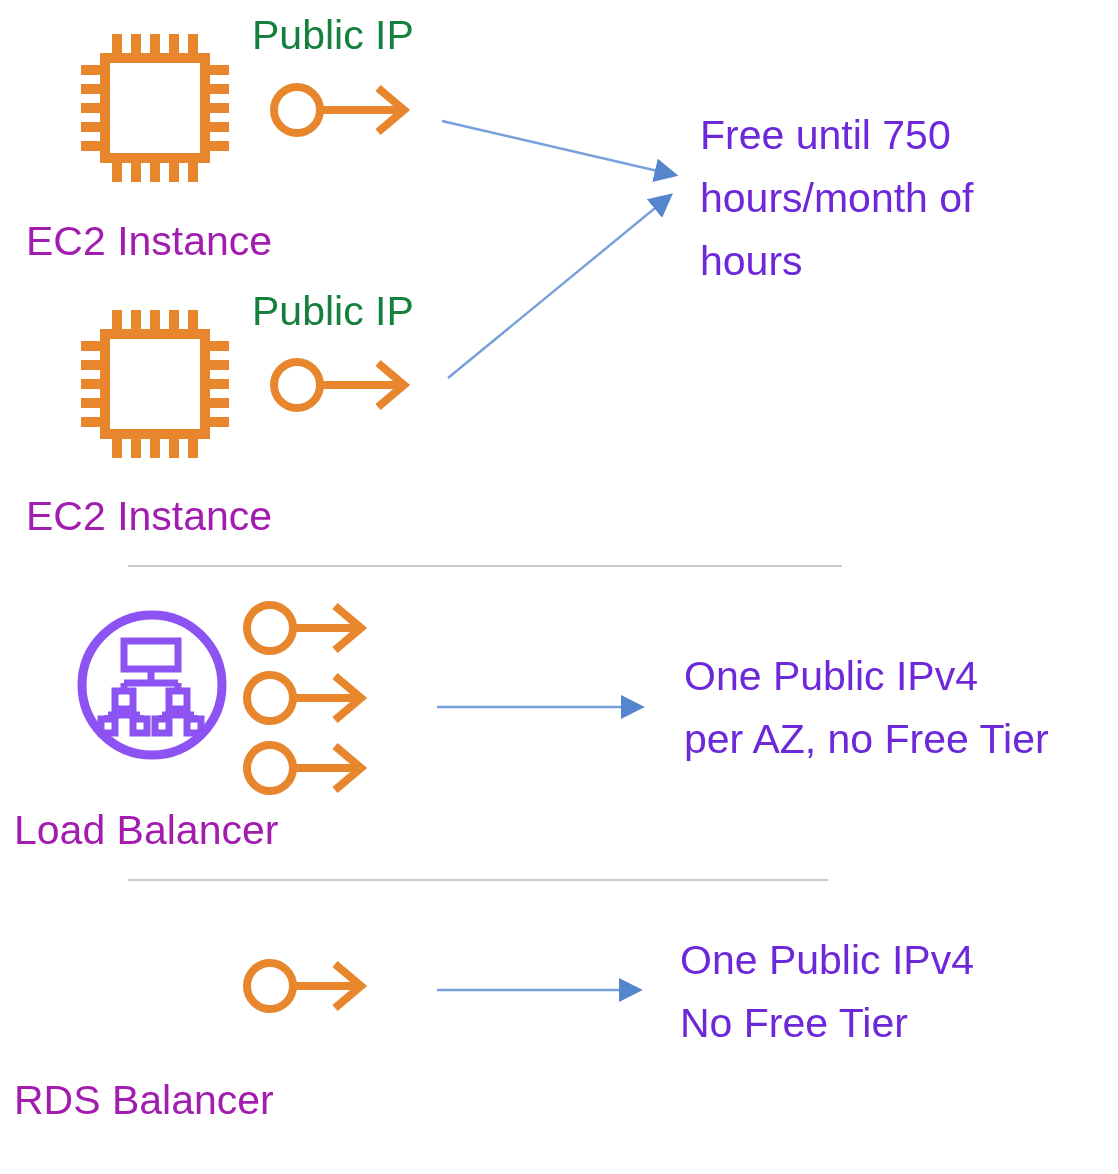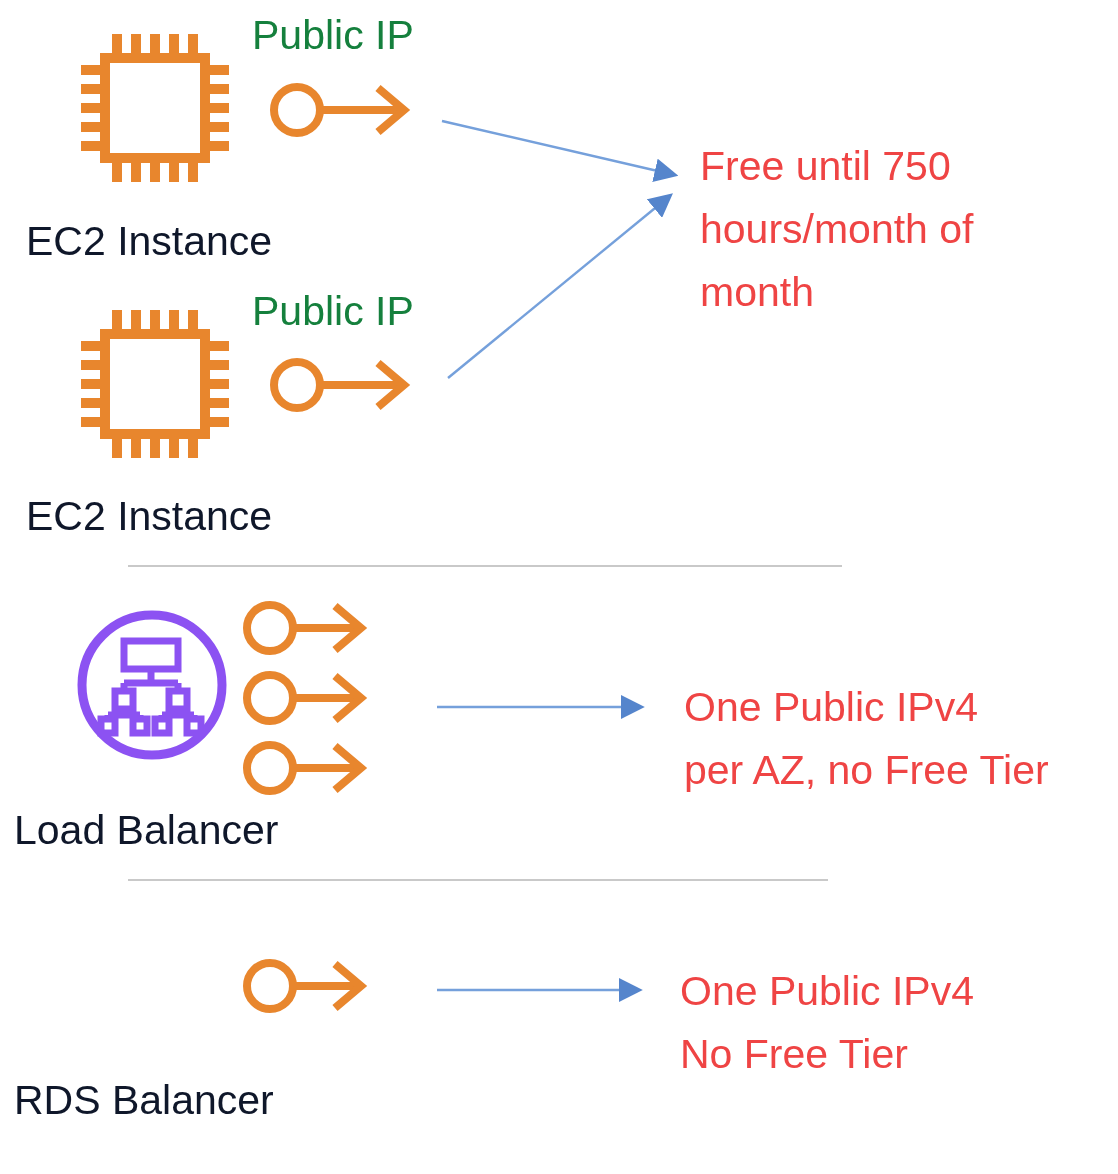--- a/index.html
+++ b/index.html
@@ -1,23 +1,23 @@
 <!DOCTYPE html>
 <html><head>
 <meta charset="utf-8">
 <style>
   html,body{margin:0;padding:0;background:#ffffff;}
   .canvas{
     position:relative;width:1118px;height:1174px;background:#ffffff;overflow:hidden;
     font-family:"Liberation Sans", sans-serif;color:#404548;
   }
   .abs{position:absolute;}
-  .label{font-size:41px;color:#0f172a;white-space:nowrap;}
+  .label{font-size:41px;color:#a21caf;white-space:nowrap;}
   .ip-label{font-size:41px;color:#15803d;white-space:nowrap;}
-  .note{font-size:41px;line-height:63px;color:#ef4444;white-space:nowrap;margin-top:31px;}
+  .note{font-size:41px;line-height:63px;color:#6d28d9;white-space:nowrap;}
   .divider{height:2px;background:#C9C9C9;}
   .badge-text{position:absolute;font-weight:bold;color:#C630D2;font-size:27px;line-height:27px;letter-spacing:-0.5px;white-space:nowrap;}
   svg{display:block;}
 </style>
 </head>
 <body>
 
 <div class="canvas">
 
   <svg class="abs" style="left:0;top:0;" width="1118" height="1174" viewBox="0 0 1118 1174">
@@ -102,21 +102,21 @@
       <circle cx="29" cy="32" r="23"></circle>
       <line x1="52" y1="32" x2="134" y2="32"></line>
       <polyline points="110,10 136,32 110,54"></polyline>
     </g>
   </svg>
   <div class="abs label" style="left:26px;top:493px;">EC2 Instance</div>
 
   <div class="abs note" style="left:700px;top:104px;">
     <div>Free until 750</div>
     <div>hours/month of</div>
-    <div>month</div>
+    <div>hours</div>
   </div>
 
   <div class="abs divider" style="left:128px;top:565px;width:714px;"></div>
 
   <svg class="abs" style="left:72px;top:605px;" width="160" height="160" viewBox="0 0 160 160">
     <circle cx="80" cy="80" r="70" fill="none" stroke="#8C52F2" stroke-width="9"></circle>
     <g fill="none" stroke="#8C52F2" stroke-width="7">
       <rect x="52" y="36" width="54" height="28"></rect>
       <path d="M79,64 V78 M52,78 H106 M52,78 V86 M106,78 V86"></path>
       <rect x="43" y="86" width="18" height="18"></rect>

